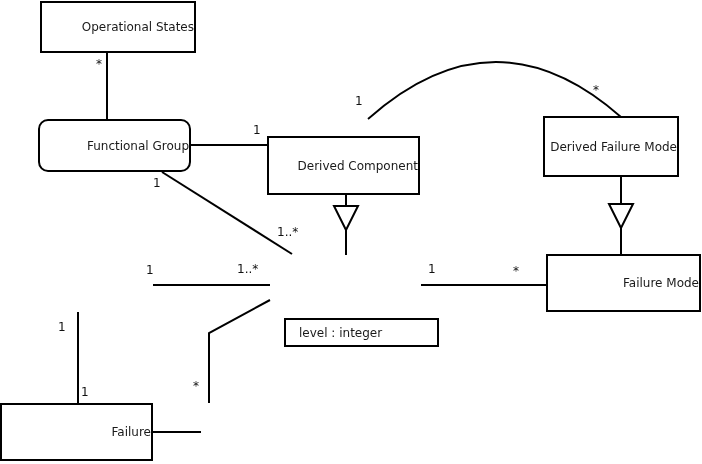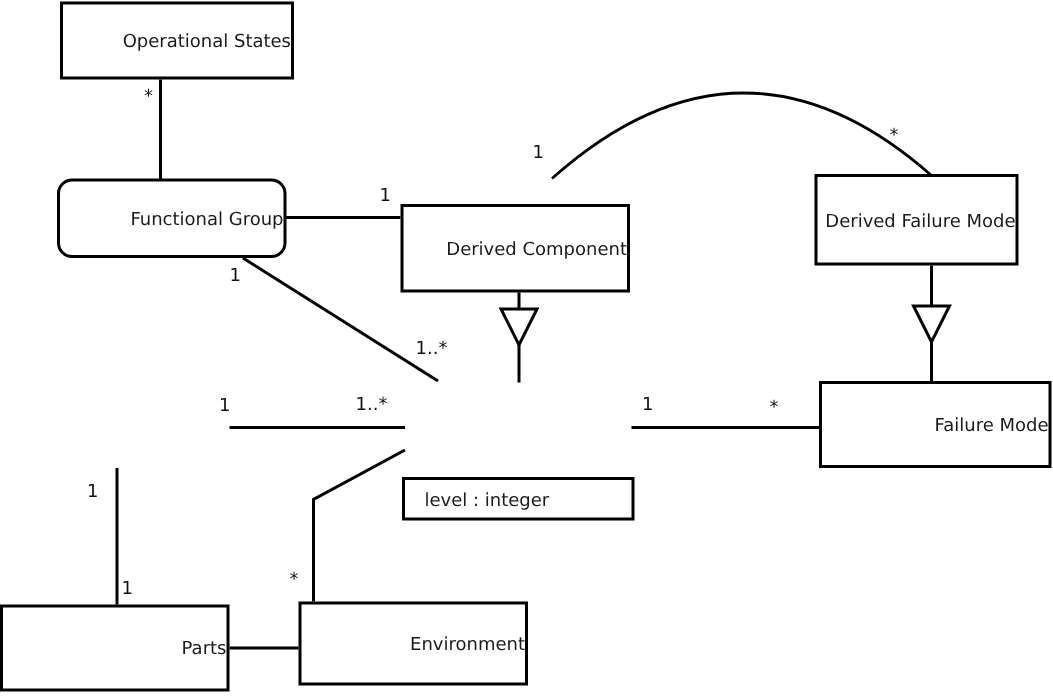--- a/index.html
+++ b/index.html
@@ -31,20 +31,21 @@
     align-items: center;
     justify-content: flex-end;
     font-size: 12px;
     line-height: 14px;
     white-space: nowrap;
     padding-left: 32px;
   }
   .uml-box.attr {
     justify-content: flex-start;
     padding-left: 13px;
+    margin-left: 16px;
   }
   .mult {
     position: absolute;
     font-size: 12px;
     line-height: 14px;
     color: #111111;
     white-space: nowrap;
   }
 </style>
 </head>
@@ -100,26 +101,23 @@
 
   <div class="uml-box attr" style="left:268px; top:318px; width:155px; height:29px;">
     <span>level : integer</span>
   </div>
 
   <div class="uml-box" style="left:546px; top:254px; width:155px; height:58px;">
     <span>Failure Mode</span>
   </div>
 
   <div class="uml-box" style="left:0px; top:403px; width:153px; height:58px;">
-    <span>Parts</span>
+    <span>Failure</span>
   </div>
 
-  <div class="uml-box" style="left:199px; top:401px; width:153px; height:56px;">
-    <span>Environment</span>
-  </div>
 
   <div class="mult" style="left:96px; top:57px;">*</div>
 
   <div class="mult" style="left:253px; top:123px;">1</div>
 
   <div class="mult" style="left:153px; top:176px;">1</div>
 
   <div class="mult" style="left:277px; top:225px;">1..*</div>
 
   <div class="mult" style="left:355px; top:94px;">1</div>

